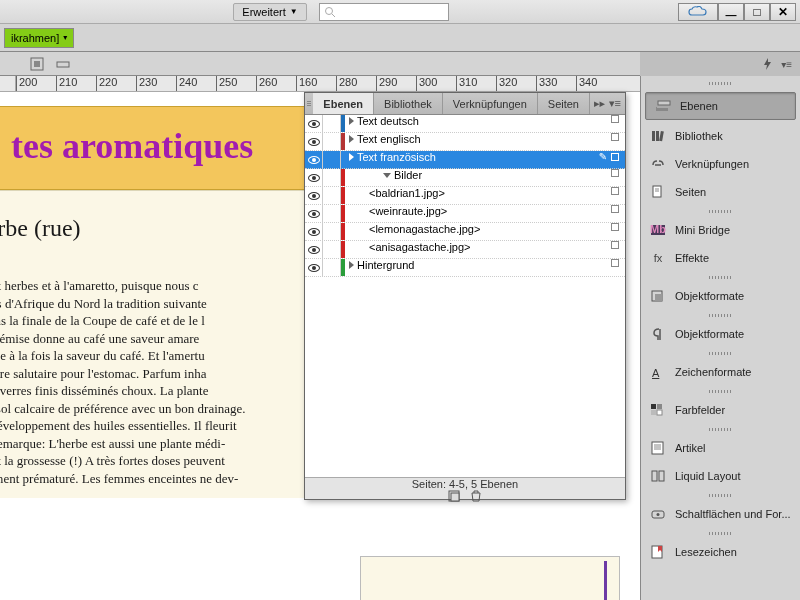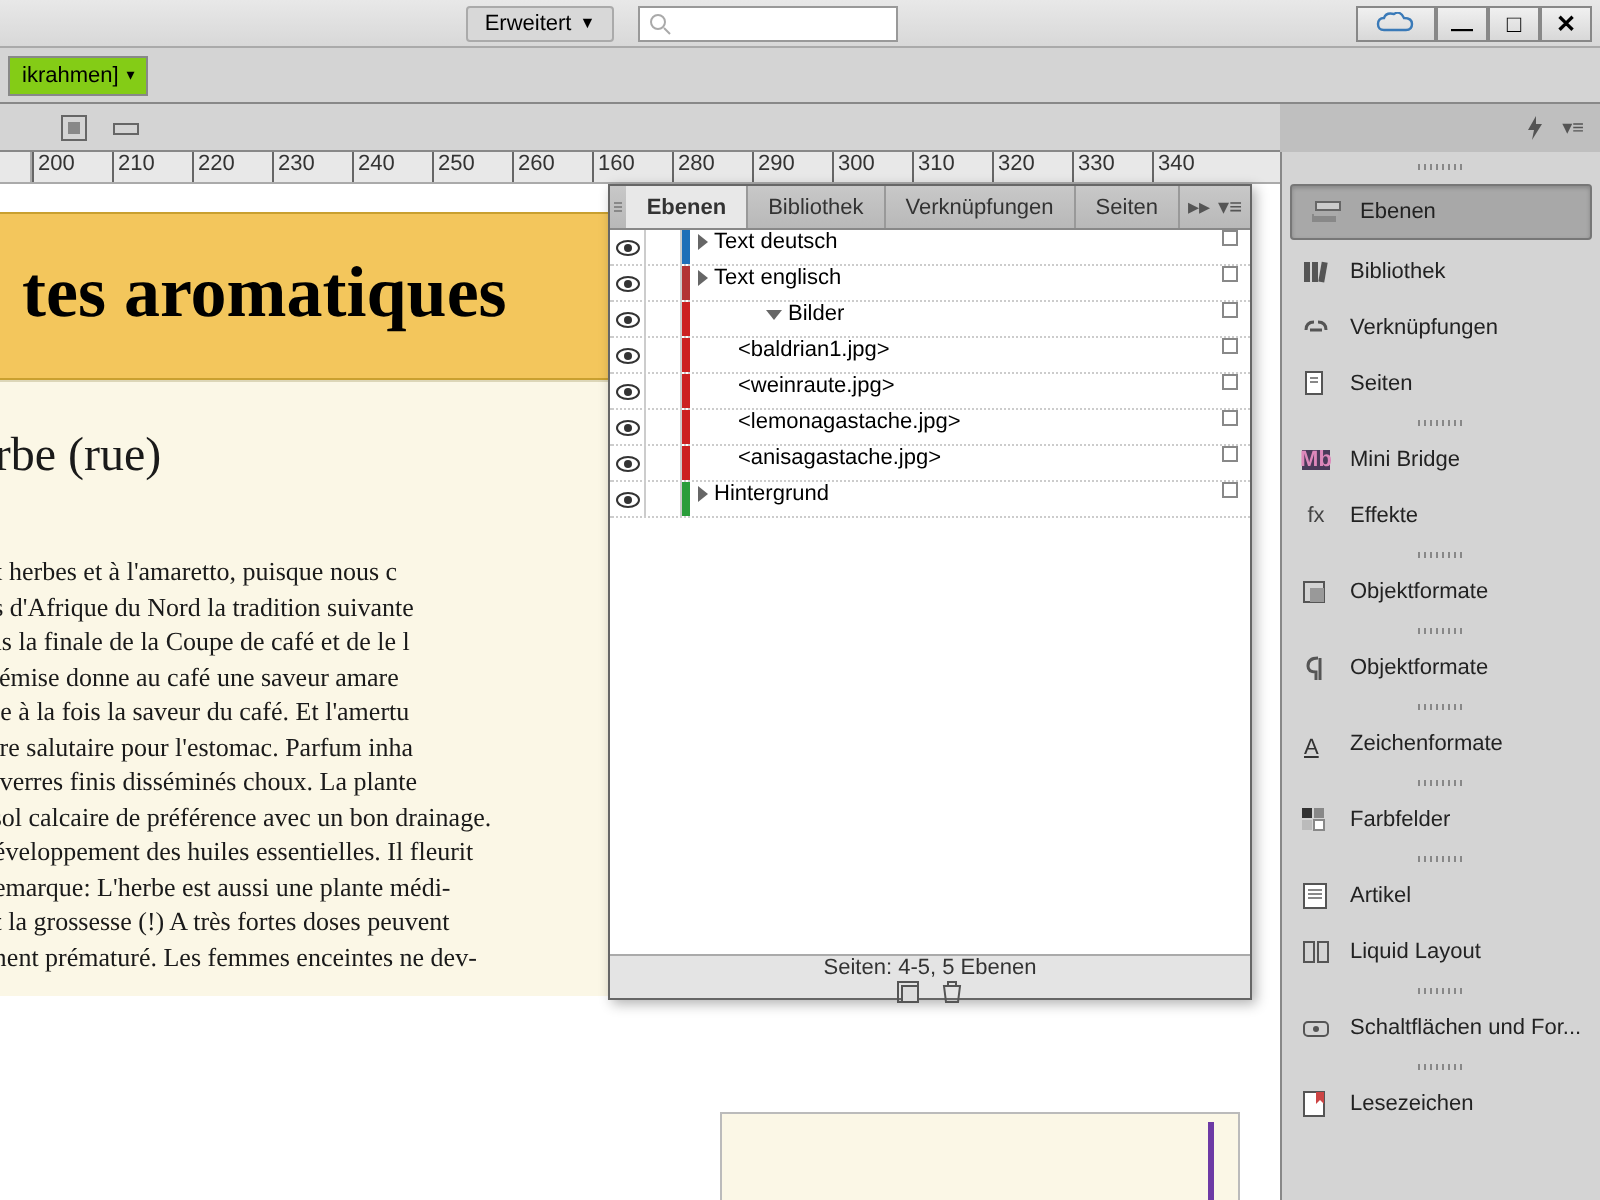--- a/index.html
+++ b/index.html
@@ -20,21 +20,21 @@
 
 .main-area { position: absolute; left: 0; top: 76px; right: 160px; bottom: 0; background: #fff; overflow: hidden; }
 .ruler-h { height: 16px; background: #e8e8e8; border-bottom: 1px solid #aaa; position: relative; font-size: 9px; color: #333; overflow: hidden; }
 .ruler-h .corner { position: absolute; left: 0; top: 0; width: 16px; height: 16px; background: #e8e8e8; border-right: 1px solid #aaa; }
 .ruler-ticks { position: absolute; left: 16px; display: flex; }
 .ruler-tick { width: 40px; text-align: left; border-left: 1px solid #666; height: 32px; padding-left: 2px; }
 
 .page { position: absolute; left: -50px; top: 30px; width: 380px; }
 .title-band { background: #f3c65c; border: 1px solid #c9a030; padding: 18px 10px 22px 60px; }
 .serif { font-family: Georgia, 'Times New Roman', serif; }
-.title-band .serif { font-size: 36px; font-weight: bold; color: #000000; }
+.title-band .serif { font-size: 36px; font-weight: bold; color: #a21caf; }
 .cream { background: #fbf7e6; border-top: 1px solid #dcd6b8; padding: 10px 10px 10px 0; }
 .subhead { font-size: 24px; color: #1a1a1a; padding: 14px 0 2px 0; }
 .sci { font-size: 18px; font-style: italic; color: #dd8a1f; padding-bottom: 12px; }
 .bodytext { font-size: 13px; line-height: 1.35; color: #1a1a1a; font-family: Georgia, serif; }
 
 .page-shadow { position:absolute; left:360px; top:480px; width:260px; height:60px; background:#fbf7e6; border:1px solid #bbb; }
 .page-shadow::after { content:''; position:absolute; right:12px; top:4px; bottom:4px; width:3px; background:#6d3aa5; }
 
 
 .layers-panel { position: absolute; left: 304px; top: 92px; width: 322px; height: 408px; background: #eee; border: 1px solid #666; box-shadow: 2px 2px 6px rgba(0,0,0,0.3); display: flex; flex-direction: column; }
@@ -198,20 +198,36 @@
         <div class="color-swatch" style="background: rgb(179, 52, 52);"></div>
         <div class="layer-text" style="padding-left: 4px;">
           <span class="tri"></span>
           <span> Text englisch</span>
         </div>
         <div style="flex: 1 1 0%;"></div>
         <div style="display: flex; align-items: center;">
           <div class="sel-box"></div>
         </div>
       </div>
+      <div class="layer-row selected">
+        <div class="cell">
+          <div class="eye-icon"></div>
+        </div>
+        <div class="cell"></div>
+        <div class="color-swatch" style="background: rgb(42, 135, 224);"></div>
+        <div class="layer-text" style="padding-left: 4px;">
+          <span class="tri"></span>
+          <span> Text französisch</span>
+        </div>
+        <div style="flex: 1 1 0%;"></div>
+        <div style="display: flex; align-items: center;">
+          <span style="font-size: 10px; margin-right: 4px;">✎</span>
+          <div class="sel-box"></div>
+        </div>
+      </div>
       <div class="layer-row">
         <div class="cell">
           <div class="eye-icon"></div>
         </div>
         <div class="cell"></div>
         <div class="color-swatch" style="background: rgb(204, 34, 34);"></div>
         <div class="layer-text" style="padding-left: 4px; margin-left: 34px;">
           <span class="tri down"></span>
           <span> Bilder</span>
         </div>

